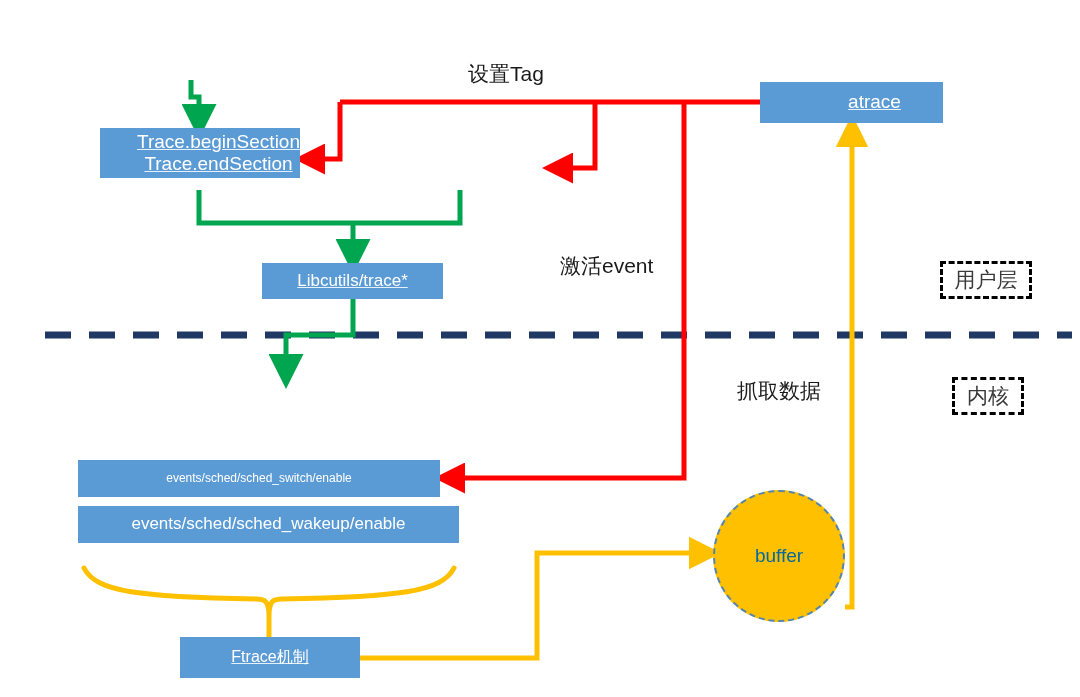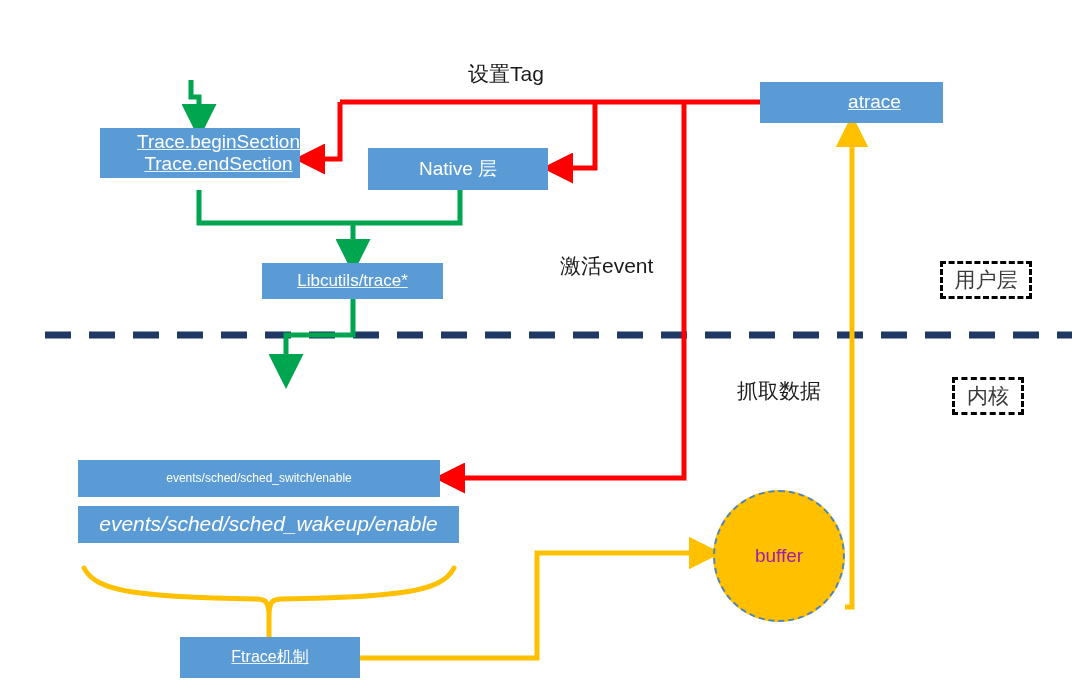--- a/index.html
+++ b/index.html
@@ -40,21 +40,21 @@
     font-weight: 400;
     white-space: pre-line;
     letter-spacing: 0px;
   }
   .node span { display: block; }
   .circle-node {
     position: absolute;
     background: #FFC000;
     border: 2px dashed #5585A8;
     border-radius: 50%;
-    color: #a21caf;
+    color: #0369a1;
     display: flex;
     align-items: center;
     justify-content: center;
     box-sizing: border-box;
     font-family: "Liberation Sans", "DejaVu Sans", sans-serif;
   }
   .plain-label {
     position: absolute;
     color: #1a1a1a;
     font-family: "Liberation Sans", "DejaVu Sans", sans-serif;
@@ -120,34 +120,31 @@
 
     <path d="M845,607 L852,607 L852,131" fill="none" stroke="#FFC000" stroke-width="5" marker-end="url(#ah-yellow)"></path>
   </svg>
 
 
   <div class="node" style="left:100px; top:128px; width:200px; height:50px; font-size:19px;justify-content:flex-end;">
     <span class="u">Trace.beginSection
 Trace.endSection</span>
   </div>
 
-  <div class="node" style="left:368px; top:148px; width:180px; height:42px; font-size:19px;">
-    <span>Native 层</span>
-  </div>
 
   <div class="node" style="left:262px; top:263px; width:181px; height:36px; font-size:17px;">
     <span class="u">Libcutils/trace*</span>
   </div>
 
 
   <div class="node" style="left:78px; top:460px; width:362px; height:37px; font-size:12px;">
     <span>events/sched/sched_switch/enable</span>
   </div>
 
-  <div class="node" style="left:78px; top:506px; width:381px; height:37px; font-size:21px;font-style:italic;">
+  <div class="node" style="left:78px; top:506px; width:381px; height:37px; font-size:17px;">
     <span>events/sched/sched_wakeup/enable</span>
   </div>
 
   <div class="node" style="left:180px; top:637px; width:180px; height:41px; font-size:16px;">
     <span class="u">Ftrace机制</span>
   </div>
 
   <div class="node" style="left:760px; top:82px; width:183px; height:41px; font-size:19px;padding-left:46px;">
     <span class="u">atrace</span>
   </div>

